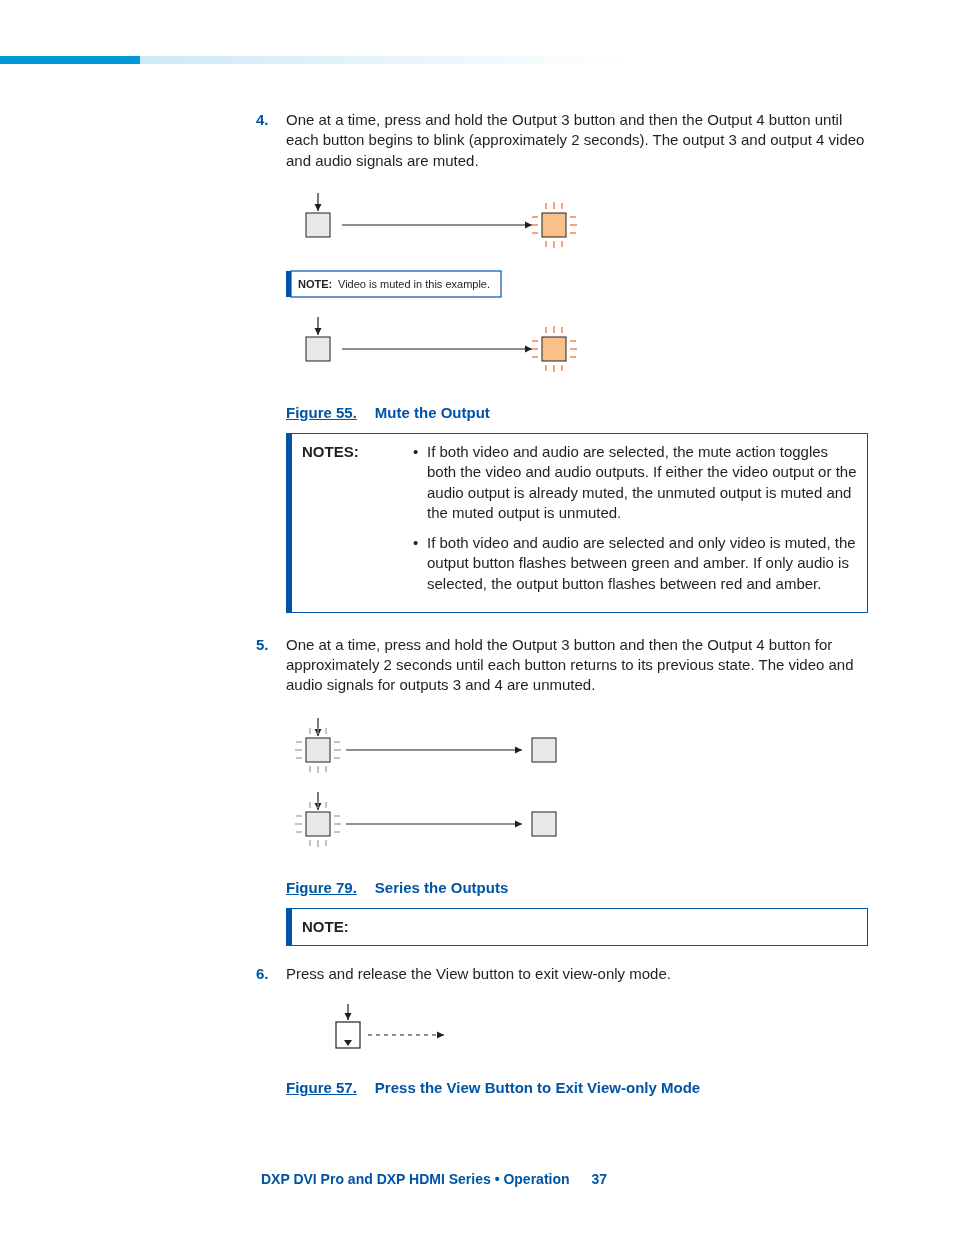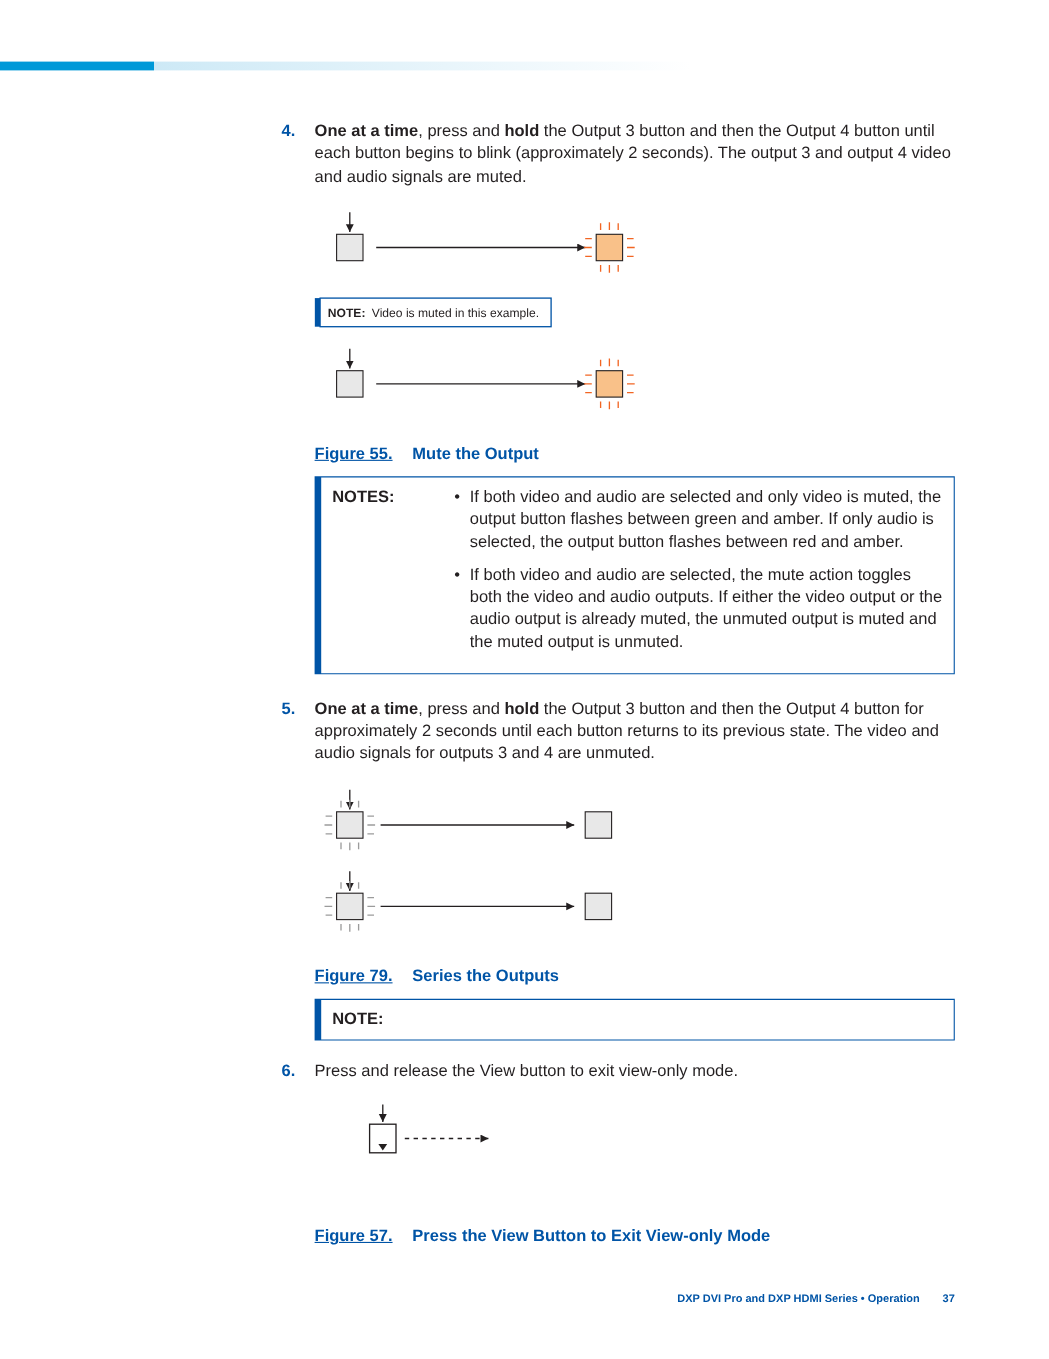--- a/index.html
+++ b/index.html
@@ -19,21 +19,21 @@
   }
   .page{
     position:absolute;left:256px;top:110px;right:86px;
     font-size:15px;line-height:1.35;
   }
   .step{display:flex;margin-bottom:14px;}
   .stepnum{
     flex:0 0 30px;font-weight:700;color:#0054a6;
   }
   .steptxt{flex:1;}
-  b{font-weight:700;}
+  b{font-weight:400;}
   .figcap{
     color:#0054a6;font-weight:700;margin:14px 0 10px 30px;font-size:15px;
   }
   .figcap .fignum{margin-right:18px;text-decoration:underline;}
   .notebox{
     border:1.5px solid #0054a6;
     border-left:6px solid #0054a6;
     margin:10px 0 18px 30px;
     padding:8px 10px;
     font-size:15px;line-height:1.35;
@@ -62,21 +62,21 @@
   .tick{stroke:#f26522;stroke-width:1.2;}
   .tickg{stroke:#9b9b9b;stroke-width:1.2;}
   .mini-notebox{
     fill:#fff;stroke:#0054a6;stroke-width:1.2;
   }
   .mini-noteaccent{fill:#0054a6;}
   .mini-notetext{font-size:11px;fill:#231f20;}
   .mini-notelabel{font-size:11px;font-weight:700;fill:#231f20;}
   .footer{
     position:absolute;left:0;right:86px;bottom:48px;
-    text-align:right;font-size:10px;
+    text-align:center;font-size:14px;
   }
   .footer .t{color:#0054a6;font-weight:700;}
   .footer .pn{color:#0054a6;font-weight:700;margin-left:18px;}
 </style>
 </head>
 <body>
 
 <div class="topbar"></div>
 <div class="fadebar"></div>
 
@@ -144,22 +144,22 @@
   </div>
 
   <div class="figcap">
     <span class="fignum">Figure 55.</span><span>Mute the Output</span>
   </div>
 
   <div class="notesbox">
     <div class="row1">
       <div class="nlabel">NOTES:</div>
       <ul>
+        <li>If both video and audio are selected, the mute action toggles both the video and audio outputs. If either the video output or the audio output is already muted, the unmuted output is muted and the muted output is unmuted.</li>
         <li>If both video and audio are selected and only video is muted, the output button flashes between green and amber. If only audio is selected, the output button flashes between red and amber.</li>
-        <li>If both video and audio are selected, the mute action toggles both the video and audio outputs. If either the video output or the audio output is already muted, the unmuted output is muted and the muted output is unmuted.</li>
       </ul>
     </div>
   </div>
 
   <div class="step">
     <div class="stepnum">5.</div>
     <div class="steptxt">
       <b>One at a time</b><span>, press and </span><b>hold</b><span> the Output 3 button and then the Output 4 button for approximately 2 seconds until each button returns to its previous state. The video and audio signals for outputs 3 and 4 are unmuted.</span>
     </div>
   </div>
@@ -232,21 +232,21 @@
           <path d="M0,0 L6,3 L0,6 Z" fill="#231f20"></path>
         </marker>
       </defs>
       <line class="arrowline" x1="22" y1="2" x2="22" y2="18" marker-end="url(#ah3)"></line>
       <rect x="10" y="20" width="24" height="26" fill="#fff" stroke="#231f20" stroke-width="1.2"></rect>
       <path d="M18,38 L26,38 L22,44 Z" fill="#231f20"></path>
       <line class="arrowline" x1="42" y1="33" x2="118" y2="33" stroke-dasharray="4 4" marker-end="url(#ah3)"></line>
     </svg>
   </div>
 
-  <div class="figcap" style="margin-top:56px;">
+  <div class="figcap" style="margin-top:20px;">
     <span class="fignum">Figure 57.</span><span>Press the View Button to Exit View-only Mode</span>
   </div>
 
 </div>
 
 <div class="footer">
   <span class="t">DXP DVI Pro and DXP HDMI Series • Operation</span>
   <span class="pn">37</span>
 </div>
 

